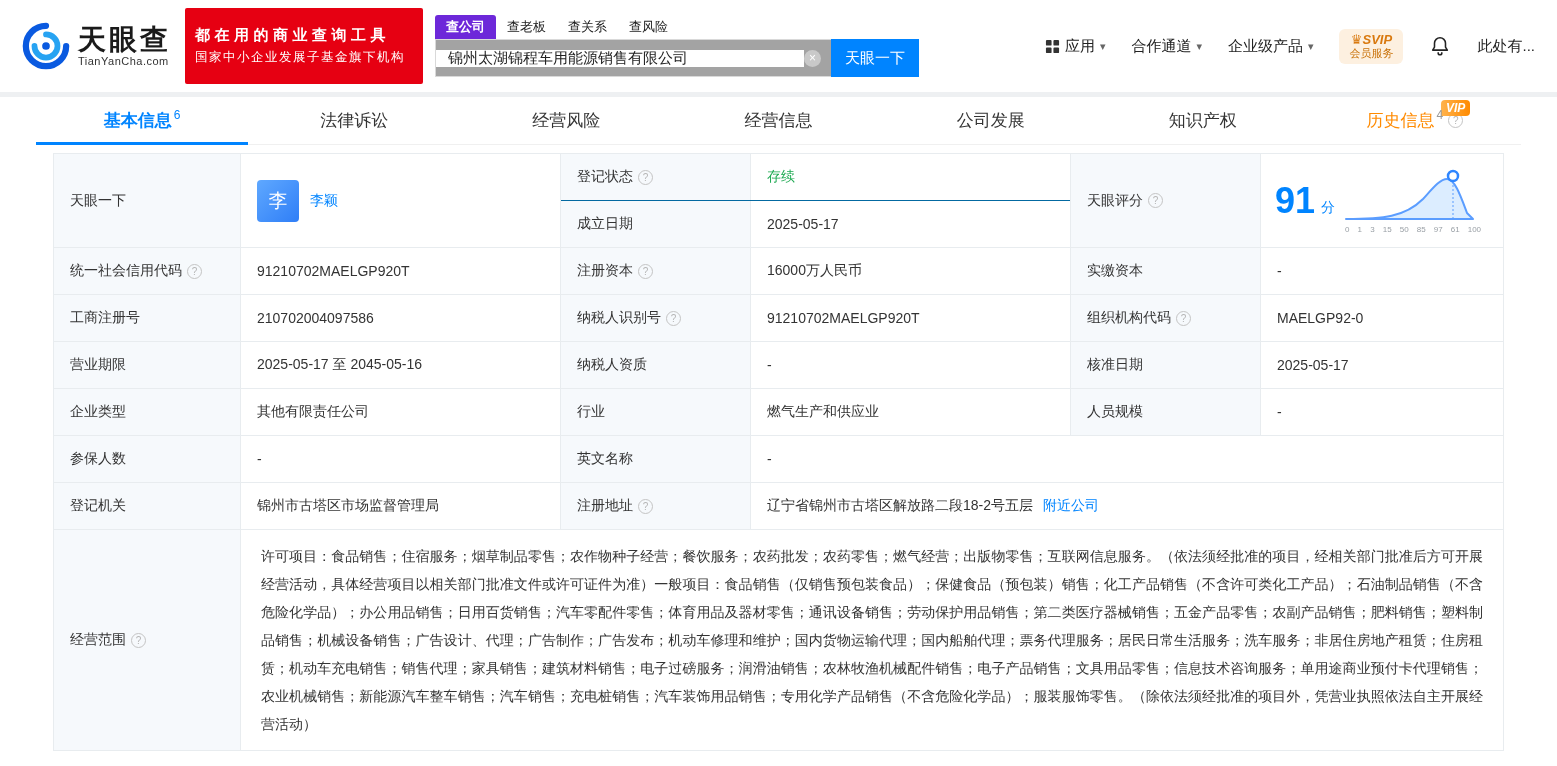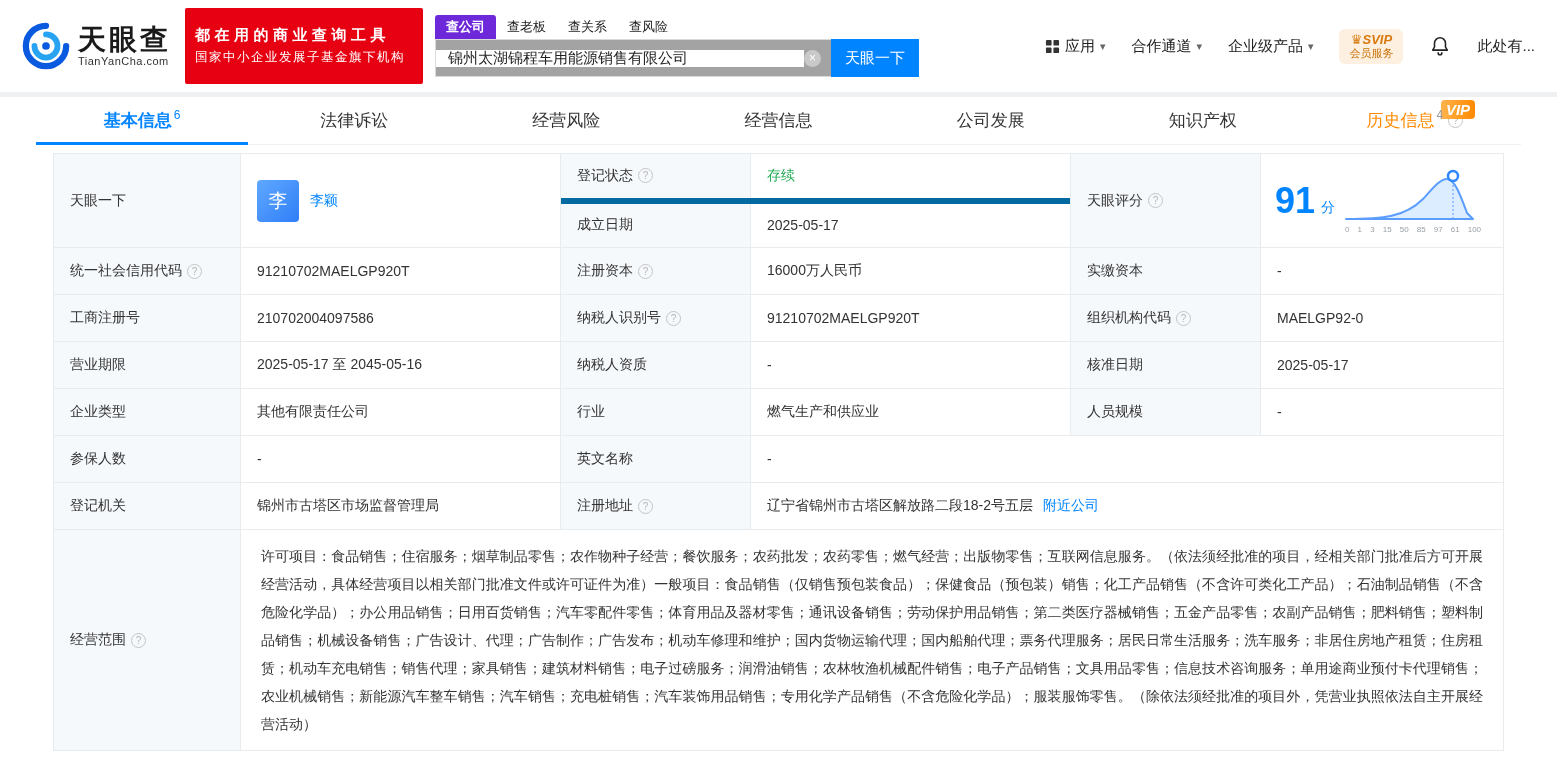--- a/index.html
+++ b/index.html
@@ -47,37 +47,37 @@
   .page-tabs { display:flex; height:48px; margin:0 36px; border-bottom:1px solid #f0f0f0; }
   .ptab { flex:1; display:flex; align-items:center; justify-content:center; font-size:17px; color:#333;
           cursor:pointer; position:relative; }
   .ptab.active { color:#0084ff; font-weight:bold; }
   .ptab.active::after { content:""; position:absolute; left:0; right:0; bottom:-1px; height:3px; background:#0084ff; }
   .badge { font-size:12px; position:relative; top:-6px; margin-left:2px; font-weight:normal; }
   .badge.blue { color:#0084ff; }
   .badge.gray { color:#999; }
   .ptab-label.orange { color:#ff8a00; }
   .vip-mini { position:absolute; top:3px; left:calc(50% + 26px); background:linear-gradient(90deg,#ffb34d,#ff8a00);
-              color:#fff; font-size:15px; font-weight:bold; font-style:italic; padding:1px 5px; border-radius:4px 4px 4px 0; }
+              color:#fff; font-size:12px; font-weight:bold; font-style:italic; padding:1px 5px; border-radius:4px 4px 4px 0; }
   .q-circle { width:15px; height:15px; border:1px solid #c4c4c4; color:#b5b5b5; border-radius:50%; font-size:10px;
               display:inline-flex; align-items:center; justify-content:center; margin-left:5px; flex:none; cursor:pointer; }
 
   
   .info-table { margin:8px 53px 0; border:1px solid #e8ecef; }
   .row { display:flex; border-bottom:1px solid #e8ecef; min-height:47px; }
   .row:last-child { border-bottom:none; }
   .r1 { height:94px; }
   .cell { display:flex; align-items:center; padding:0 16px; border-right:1px solid #e8ecef; }
   .cell.label { background:#f6f9fc; color:#333; }
   .cell.value { background:#fff; }
   .wA{width:187px;} .wB{width:320px;} .wC{width:190px;} .wD{width:320px;} .wE{width:190px;}
   .wF{flex:1; border-right:none;}
   .mid-stack { width:510px; display:flex; flex-direction:column; border-right:1px solid #e8ecef; }
   .sub-row { display:flex; flex:1; }
-  .sub-row:first-child { border-bottom:6px solid #0369a1; }
+  .sub-row:first-child { border-bottom:1px solid #0369a1; }
   .flexfill { flex:1; border-right:none; }
   .green { color:#1faa53; }
   .link { color:#0084ff; cursor:pointer; }
   .avatar { width:42px; height:42px; border-radius:4px; background:linear-gradient(135deg,#5fa8ff,#2f7ef7);
             color:#fff; font-size:19px; display:flex; align-items:center; justify-content:center; margin-right:11px; cursor:pointer; }
   .score-cell { padding:0 8px 0 14px; gap:6px; cursor:pointer; }
   .score-num { font-size:36px; font-weight:bold; color:#0084ff; }
   .score-unit { font-size:14px; color:#0084ff; margin-top:14px; }
   .score-chart { width:140px; margin-left:2px; }
   .score-chart svg { display:block; width:140px; height:58px; }

